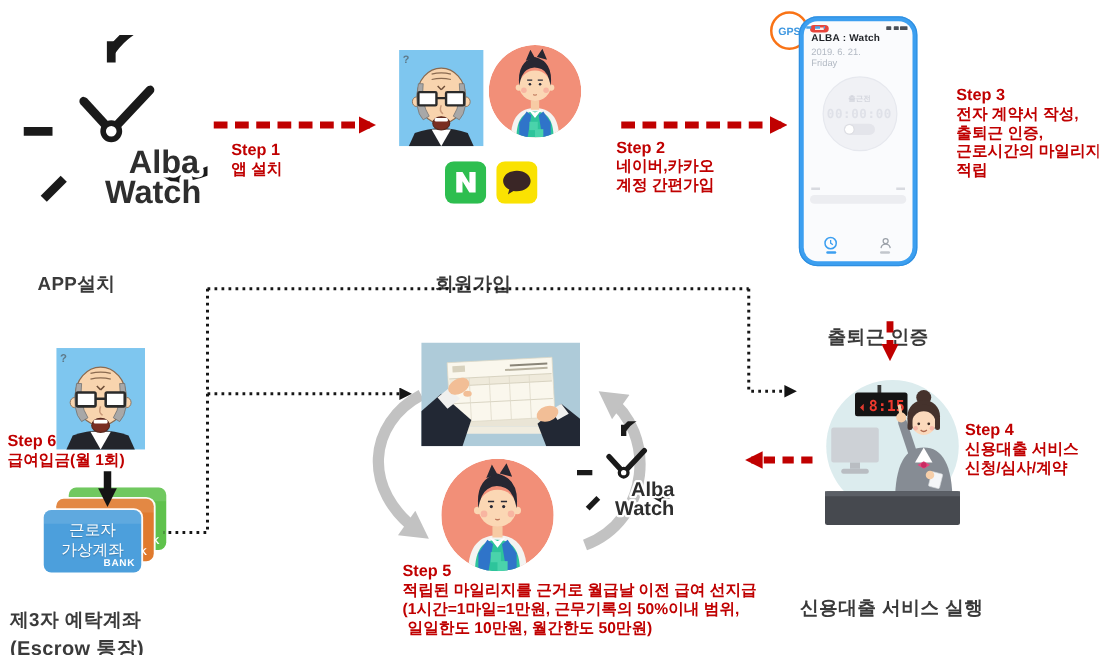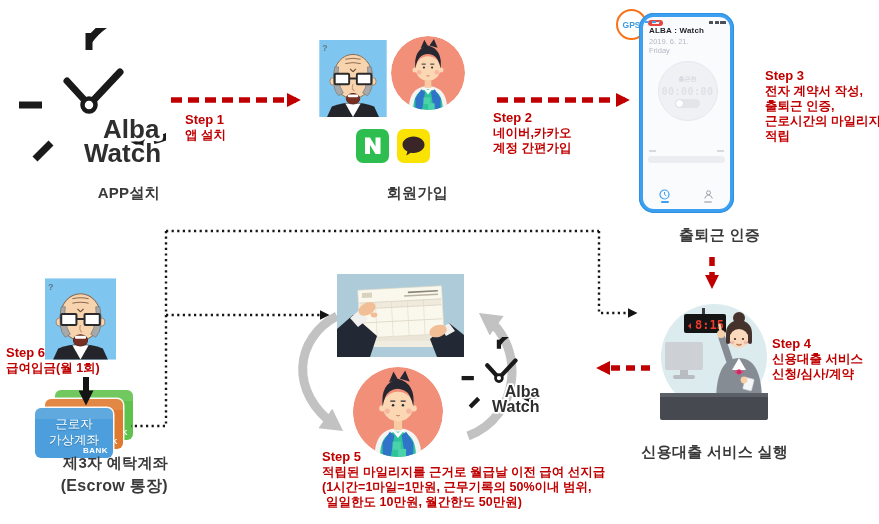--- a/index.html
+++ b/index.html
@@ -3,21 +3,21 @@
 <meta charset="utf-8">
 <style>
   html,body{margin:0;padding:0;background:#fff;}
   #canvas{
     position:relative;width:879px;height:524px;background:#ffffff;overflow:hidden;
     font-family:"Liberation Sans","DejaVu Sans",sans-serif;
   }
   .abs{position:absolute;}
   .step{color:#C00000;font-weight:700;font-size:12.5px;line-height:1.2;white-space:nowrap;}
   .step .t{font-size:13px;}
-  .lbl{color:#3A3A3A;font-weight:700;font-size:15px;text-align:right;white-space:nowrap;letter-spacing:.3px;}
+  .lbl{color:#3A3A3A;font-weight:700;font-size:15px;text-align:left;white-space:nowrap;letter-spacing:.3px;margin-top:34px;}
   .logo-text{font:700 26px "Liberation Sans","DejaVu Sans",sans-serif;fill:#2E2E2E;paint-order:stroke;stroke:#ffffff;stroke-width:7px;stroke-linejoin:round;}
   
   .phone{left:624px;top:13px;width:95px;height:200px;background:#3C9FF0;border-radius:15px;box-shadow:0 0 0 1px #2F8FE0 inset;margin-left:15px;}
   .screen{position:absolute;left:4px;top:4px;right:4px;bottom:4px;background:#FAFBFD;border-radius:11px;overflow:hidden;}
   .badge{position:absolute;left:5px;top:3px;width:15px;height:6px;background:#E8453C;border-radius:3px;}
   .badge span{display:block;width:7px;height:1.5px;background:#fff;opacity:.9;margin:2.2px auto 0;}
   .statico{position:absolute;right:4px;top:4px;display:flex;gap:1.5px;}
   .statico i{display:block;width:4px;height:3px;background:#4A4F57;border-radius:.5px;}
   .statico i:last-child{width:6px;}
   .ptitle{position:absolute;left:6px;top:9px;font-size:8px;font-weight:700;color:#1E2126;letter-spacing:.2px;}

